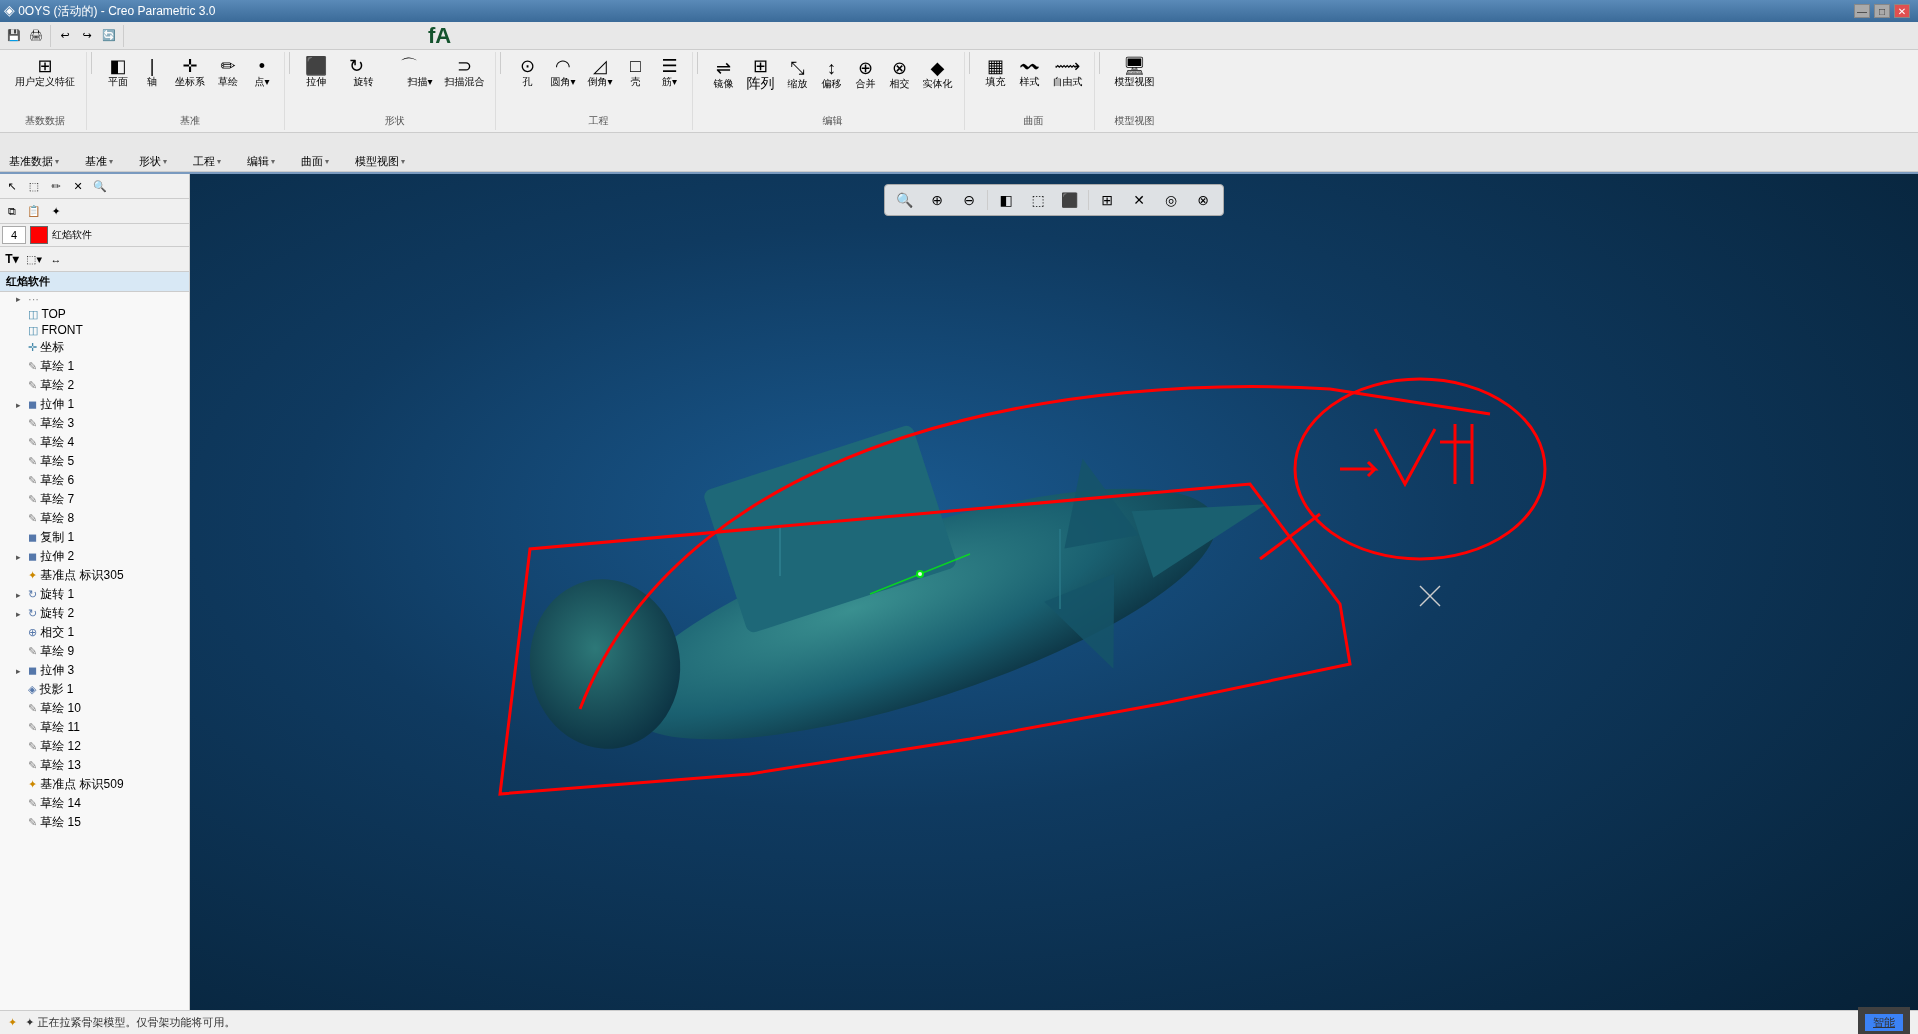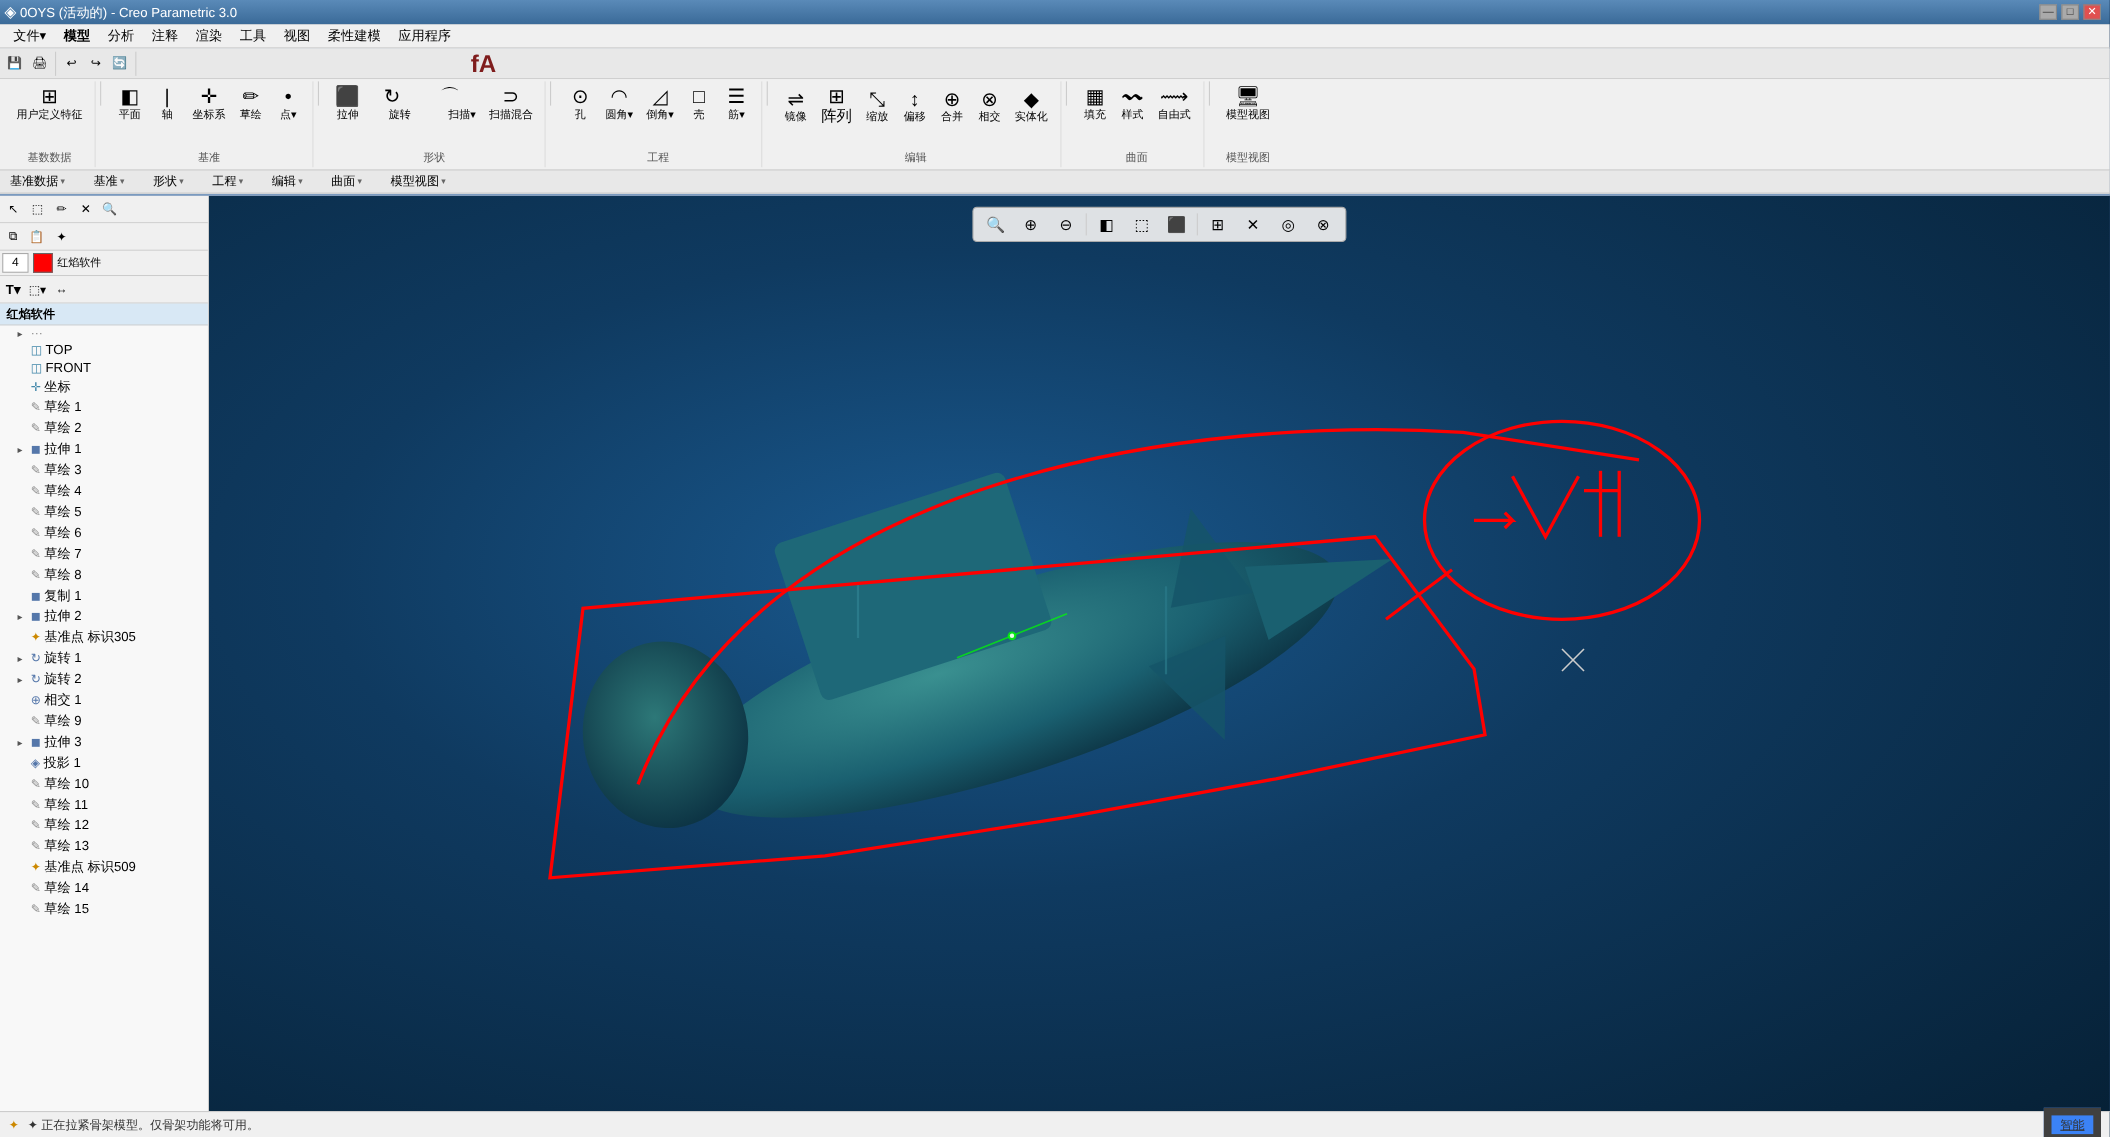--- a/index.html
+++ b/index.html
@@ -169,44 +169,33 @@
       <span style="font-size:14px;">◈</span>
       <span style="font-size:12px;">0OYS (活动的) - Creo Parametric 3.0</span>
     </div>
     <div style="display:flex;gap:4px;margin-right:4px;">
       <div class="title-btn">—</div>
       <div class="title-btn">□</div>
       <div class="title-btn" style="background:#e05050;color:white;">✕</div>
     </div>
   </div>
 
-  <div id="menubar" style="height:22px;background:#f0f0f0;border-bottom:1px solid #ccc;display:flex;align-items:center;padding:0 4px;">
-    <div class="menu-item">文件▾</div>
-    <div class="menu-item" style="font-weight:bold;">模型</div>
-    <div class="menu-item">分析</div>
-    <div class="menu-item">注释</div>
-    <div class="menu-item">渲染</div>
-    <div class="menu-item">工具</div>
-    <div class="menu-item">视图</div>
-    <div class="menu-item">柔性建模</div>
-    <div class="menu-item">应用程序</div>
-  </div>
 
   <div style="background:#f0f0f0;border-bottom:2px solid #7a9abf;">
 
     <div style="height:28px;background:#e8e8e8;border-bottom:1px solid #ccc;display:flex;align-items:center;padding:0 4px;gap:2px;">
       <div class="icon-btn" title="保存">💾</div>
       <div class="icon-btn" title="打印">🖨</div>
       <div class="tb-separator"></div>
       <div class="icon-btn" title="撤销">↩</div>
       <div class="icon-btn" title="重做">↪</div>
       <div class="icon-btn" title="再生">🔄</div>
       <div class="tb-separator"></div>
 
-      <div style="font-size:22px;font-weight:bold;color:#7f1d1d;margin-left:300px;">fA</div>
+      <div style="font-size:22px;font-weight:bold;color:#14532d;margin-left:300px;">fA</div>
     </div>
 
     <div style="min-height:82px;display:flex;padding:2px 4px;gap:2px;overflow:hidden;background:#f0f0f0;">
 
       <div class="ribbon-section">
         <div class="ribbon-row">
           <div class="r-btn" style="min-width:60px;">
             <div class="r-btn-icon">⊞</div>
             <span style="font-size:10px;">用户定义特征</span>
           </div>
@@ -351,21 +340,21 @@
           <div class="r-btn">
             <div class="r-btn-icon">🖥</div>
             <span style="font-size:10px;">模型视图</span>
           </div>
         </div>
         <div class="ribbon-section-title">模型视图</div>
       </div>
 
     </div>
 
-    <div style="height:22px;background:#e8e8e8;border-top:1px solid #ccc;border-bottom:1px solid #ccc;display:flex;align-items:flex-start;padding:0 200px 0 4px;gap:16px;">
+    <div style="height:40px;background:#e8e8e8;border-top:1px solid #ccc;border-bottom:1px solid #ccc;display:flex;align-items:flex-end;padding:0 200px 0 4px;gap:16px;">
       <div class="tb-btn">基准数据 <span class="dropdown-arrow">▾</span></div>
       <div class="tb-btn">基准 <span class="dropdown-arrow">▾</span></div>
       <div class="tb-btn">形状 <span class="dropdown-arrow">▾</span></div>
       <div class="tb-btn">工程 <span class="dropdown-arrow">▾</span></div>
       <div class="tb-btn">编辑 <span class="dropdown-arrow">▾</span></div>
       <div class="tb-btn">曲面 <span class="dropdown-arrow">▾</span></div>
       <div class="tb-btn">模型视图 <span class="dropdown-arrow">▾</span></div>
     </div>
   </div>
 

